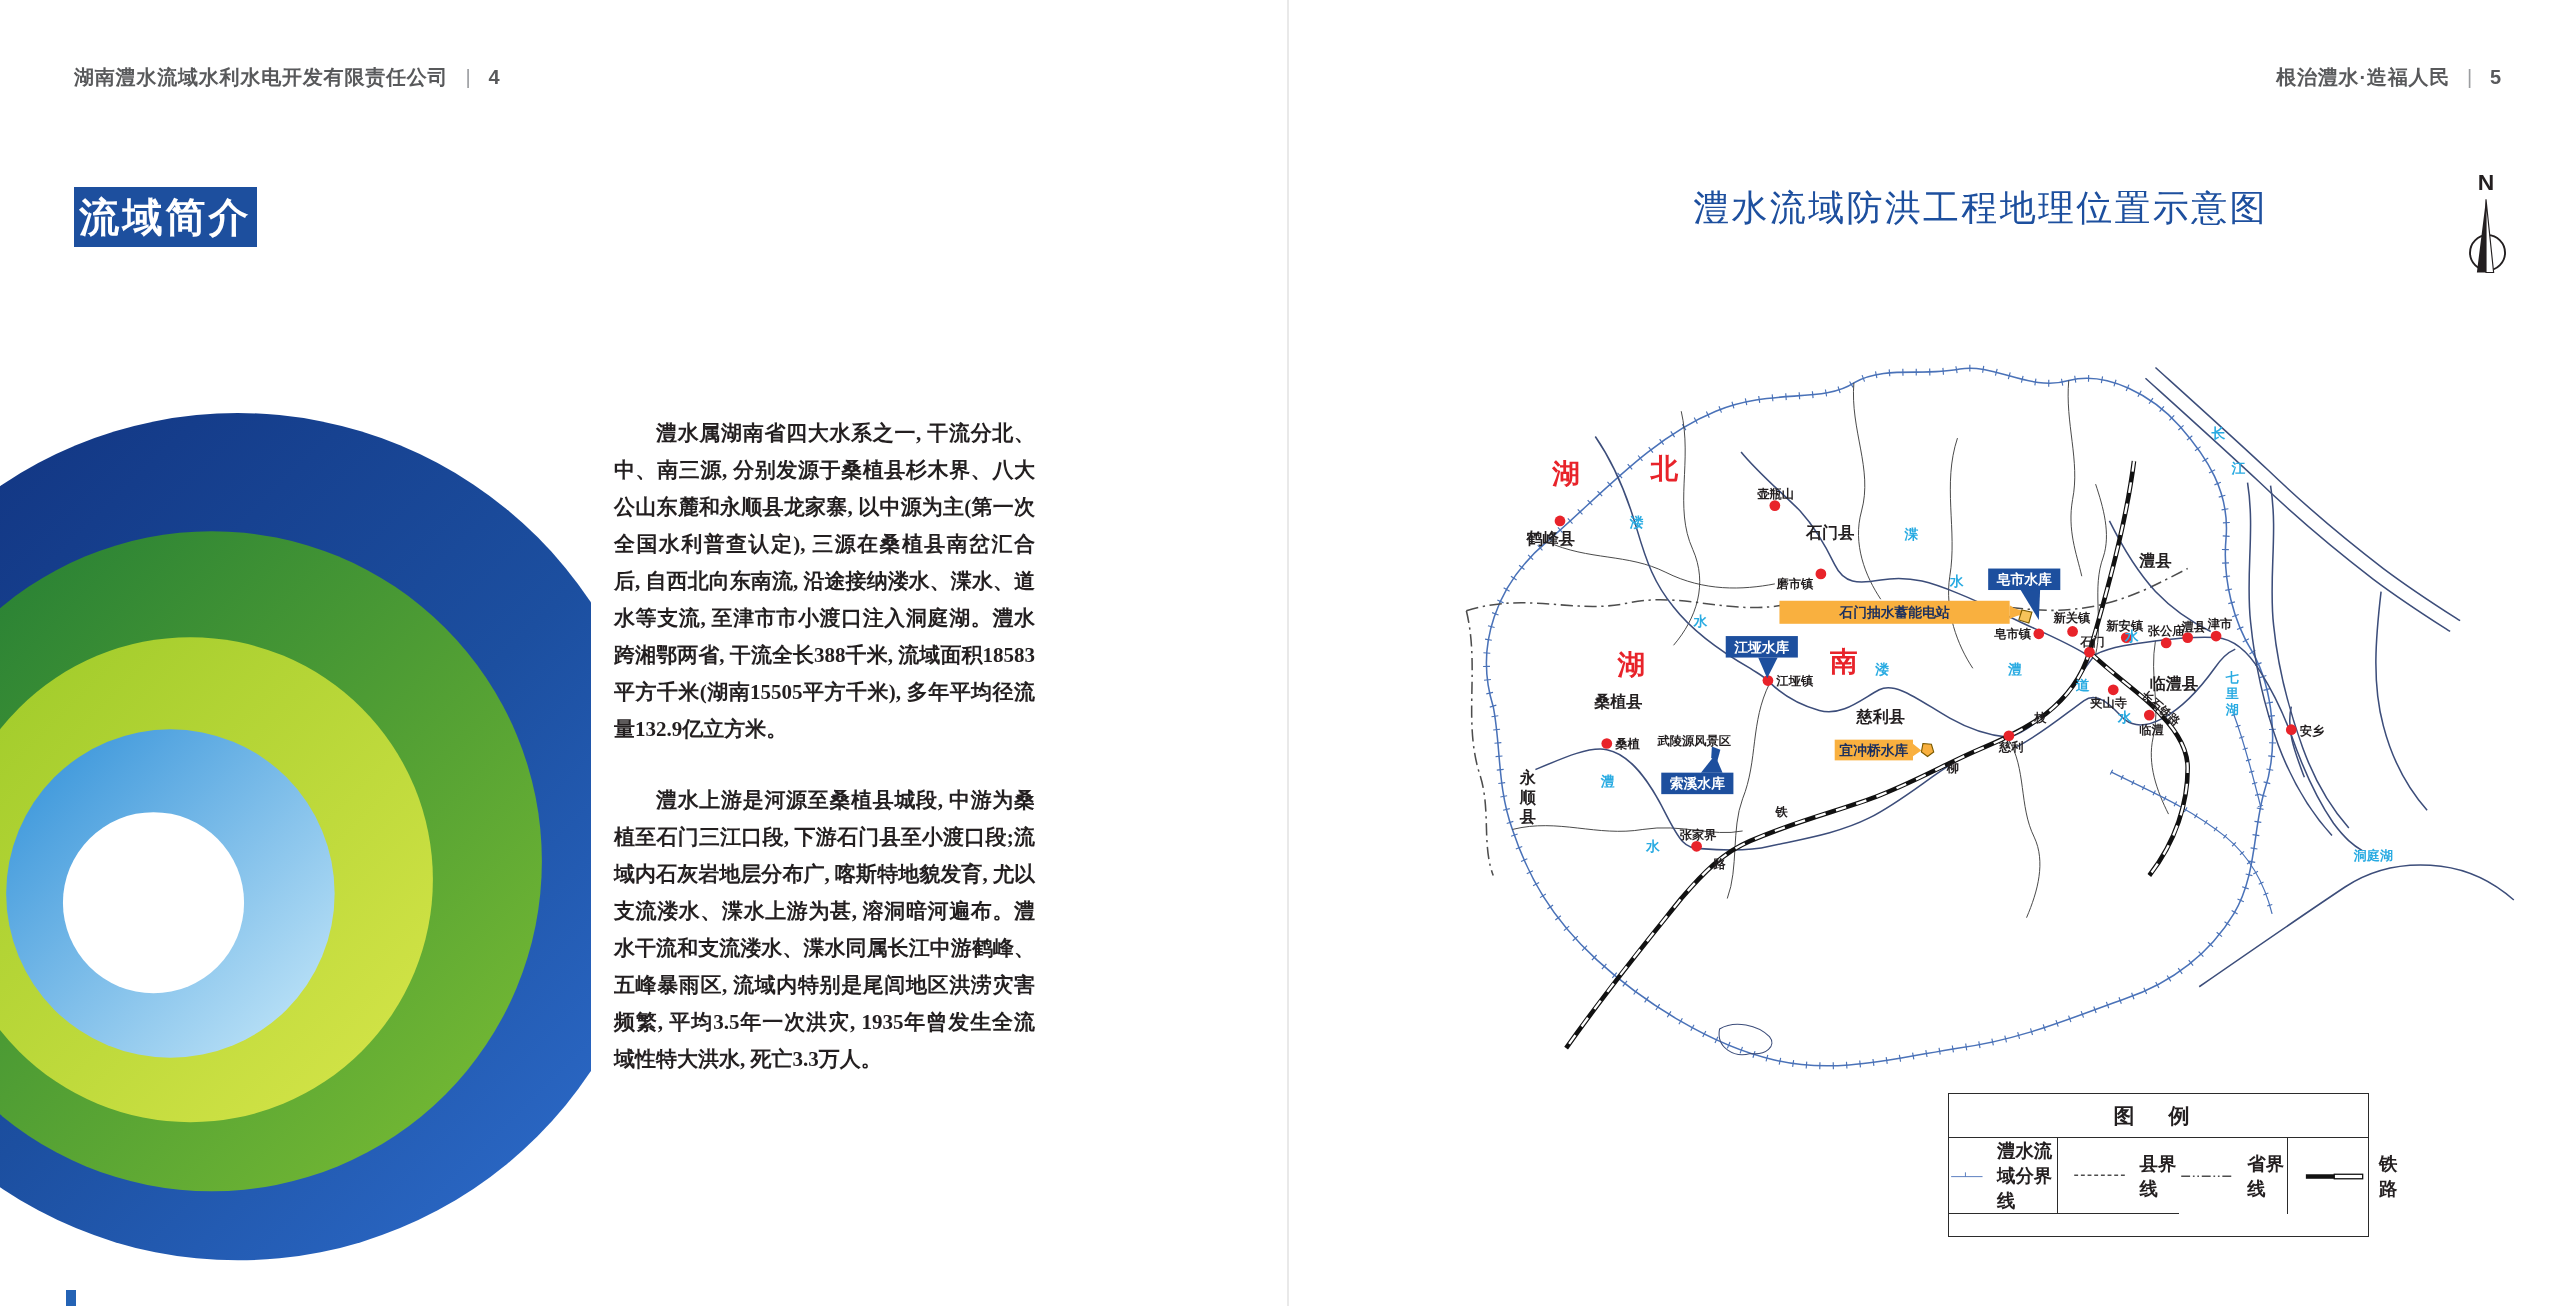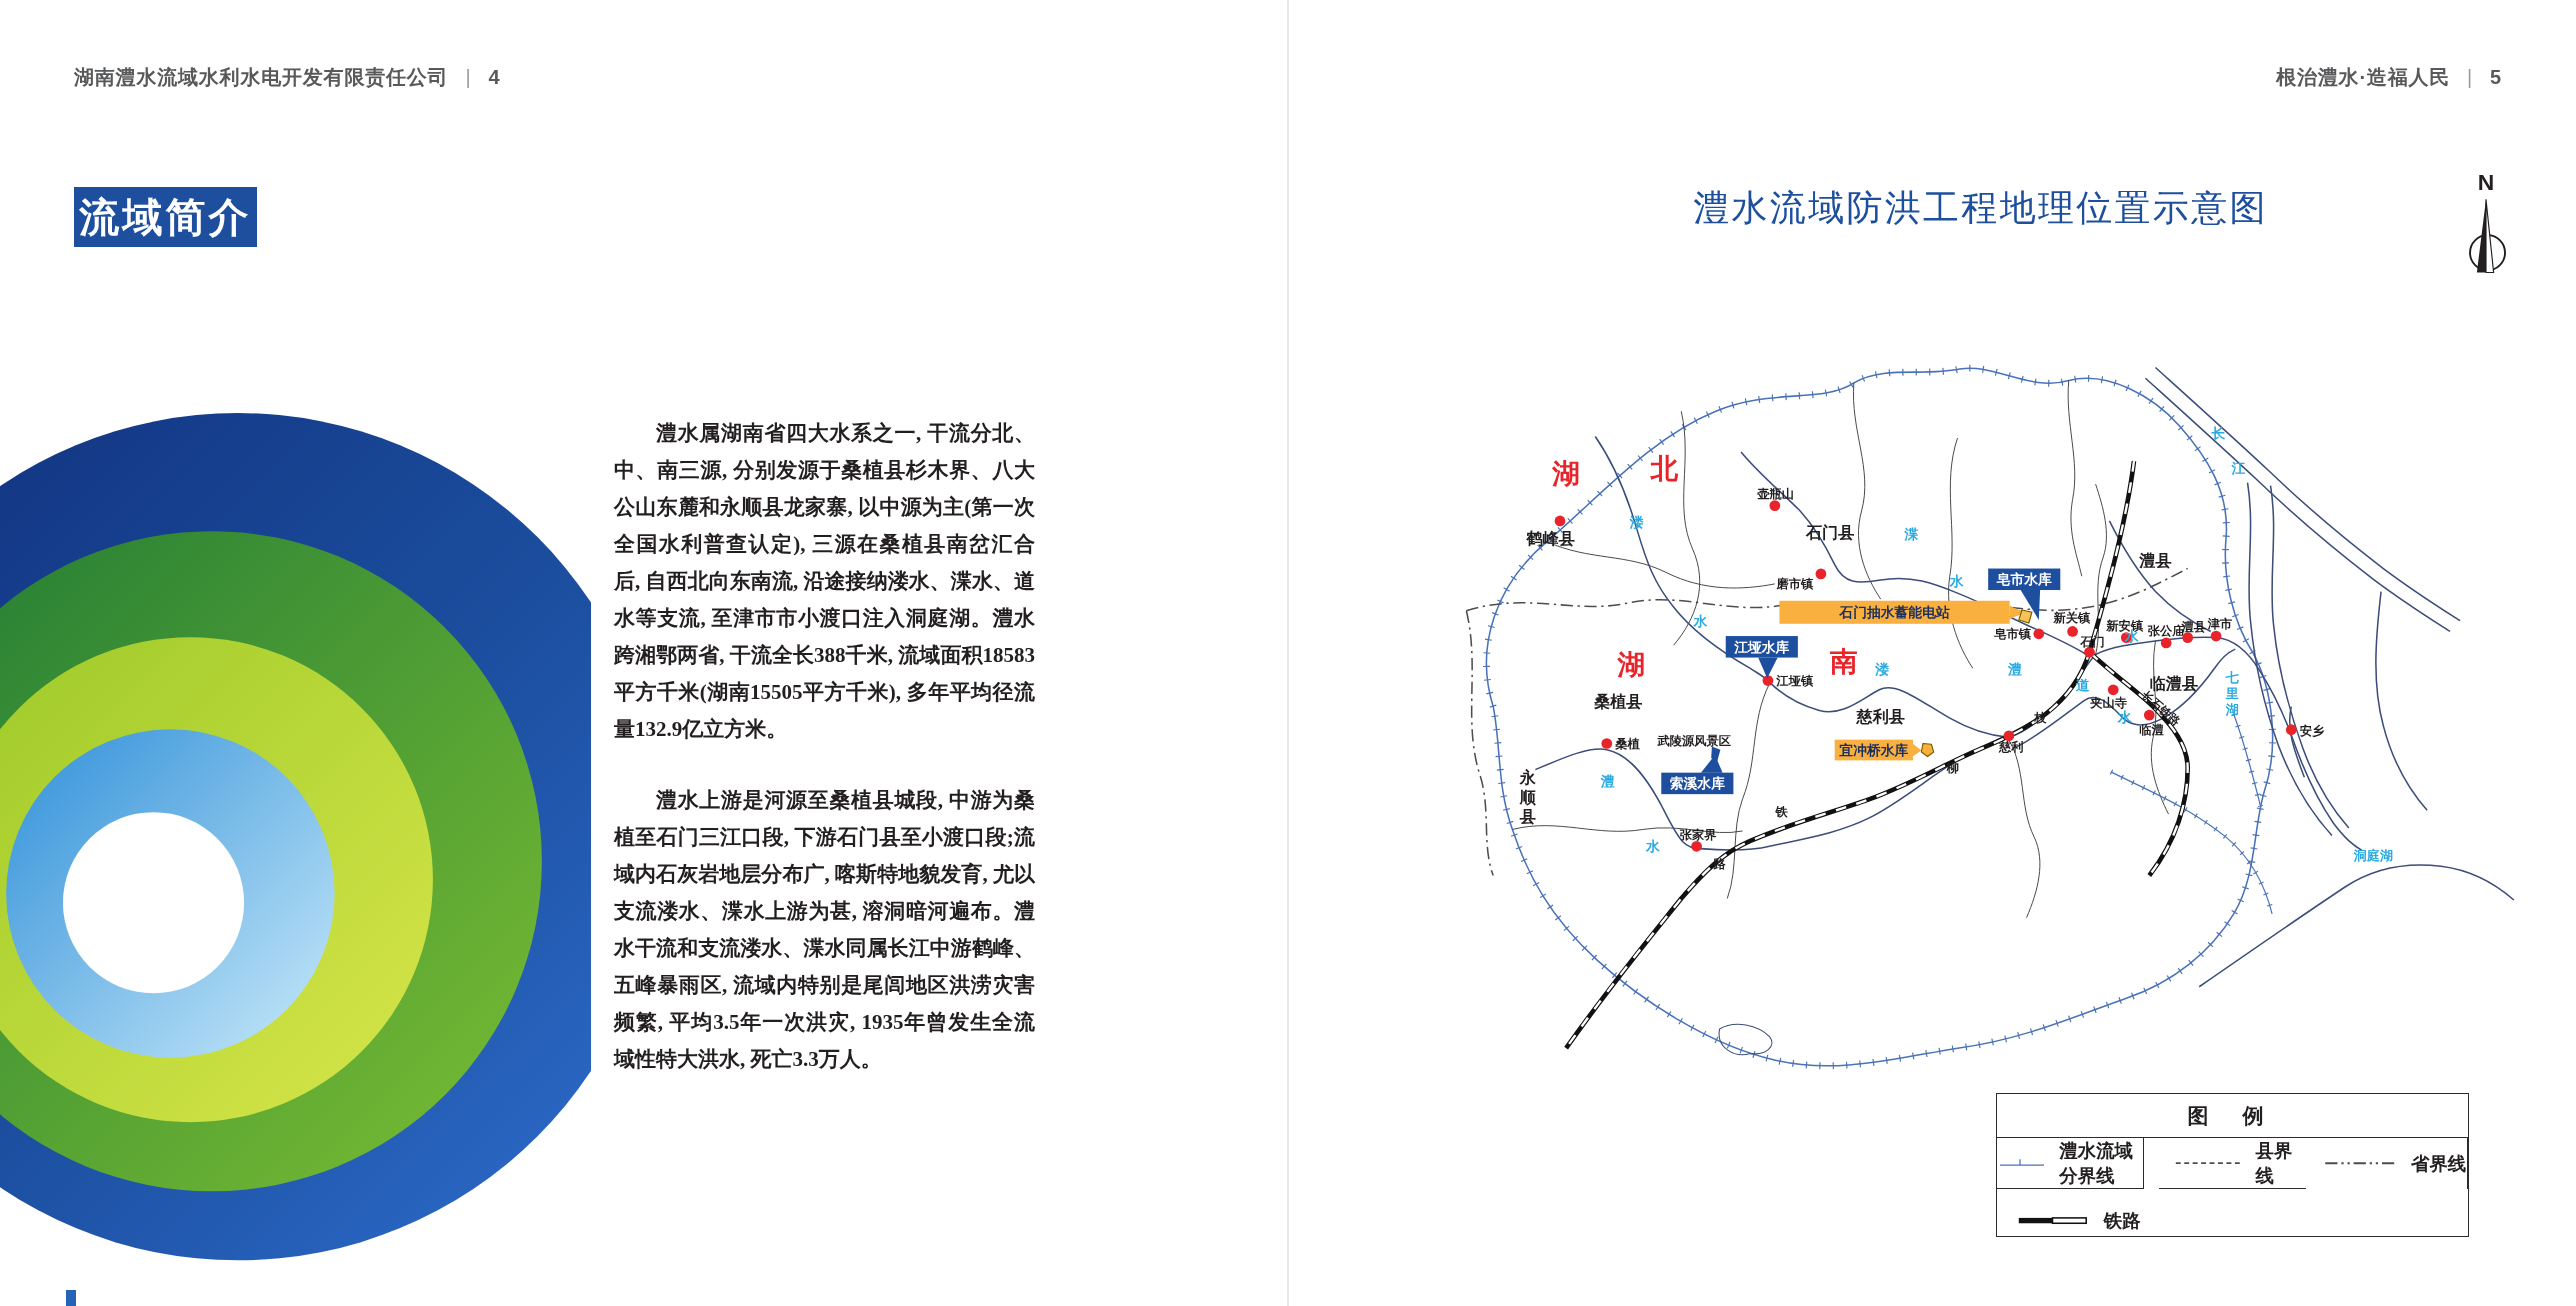--- a/index.html
+++ b/index.html
@@ -31,28 +31,28 @@
   .corner-mark{position:absolute;left:66px;top:1290px;width:10px;height:16px;background:#2463b5;}
   
   .map-title{
     position:absolute;left:1420px;top:184px;width:1121px;text-align:center;
     font-size:36px;font-weight:normal;color:#1d4f9e;letter-spacing:2.3px;
   }
   .compass{position:absolute;left:2454px;top:167px;width:64px;height:115px;}
   .map-wrap{position:absolute;left:1420px;top:346px;width:1121px;height:729px;}
   
   .legend{
-    position:absolute;left:1996px;top:1093px;width:473px;height:144px;
+    position:absolute;left:1948px;top:1093px;width:421px;height:144px;
     border:1.5px solid #2b2b2b;box-sizing:border-box;background:#fff;
   }
   .legend-title{
     height:43px;border-bottom:1.5px solid #2b2b2b;display:flex;align-items:center;justify-content:center;
     font-size:21px;font-weight:bold;color:#231f20;letter-spacing:14px;
   }
-  .legend-grid{display:grid;grid-template-columns:1fr 1fr 1fr;grid-template-rows:1fr 1fr;height:98px;gap:15px;}
+  .legend-grid{display:grid;grid-template-columns:1fr 1fr 1fr 1fr;grid-template-rows:1fr 1fr;height:98px;}
   .legend-cell{
     display:flex;align-items:center;justify-content:center;gap:12.3px;
     border-right:1.5px solid #2b2b2b;border-bottom:1.5px solid #2b2b2b;box-sizing:border-box;
   }
   .legend-cell:nth-child(2n){border-right:none;padding-left:14px;}
   .legend-cell:nth-child(n+3){border-bottom:none;}
   .legend-label{font-size:18.4px;font-weight:bold;color:#231f20;}
   .fold{position:absolute;left:1287px;top:0;width:2.3px;height:1306px;
     background:linear-gradient(90deg,rgba(0,0,0,0.05),rgba(0,0,0,0.12),rgba(0,0,0,0.05));}
 </style>

